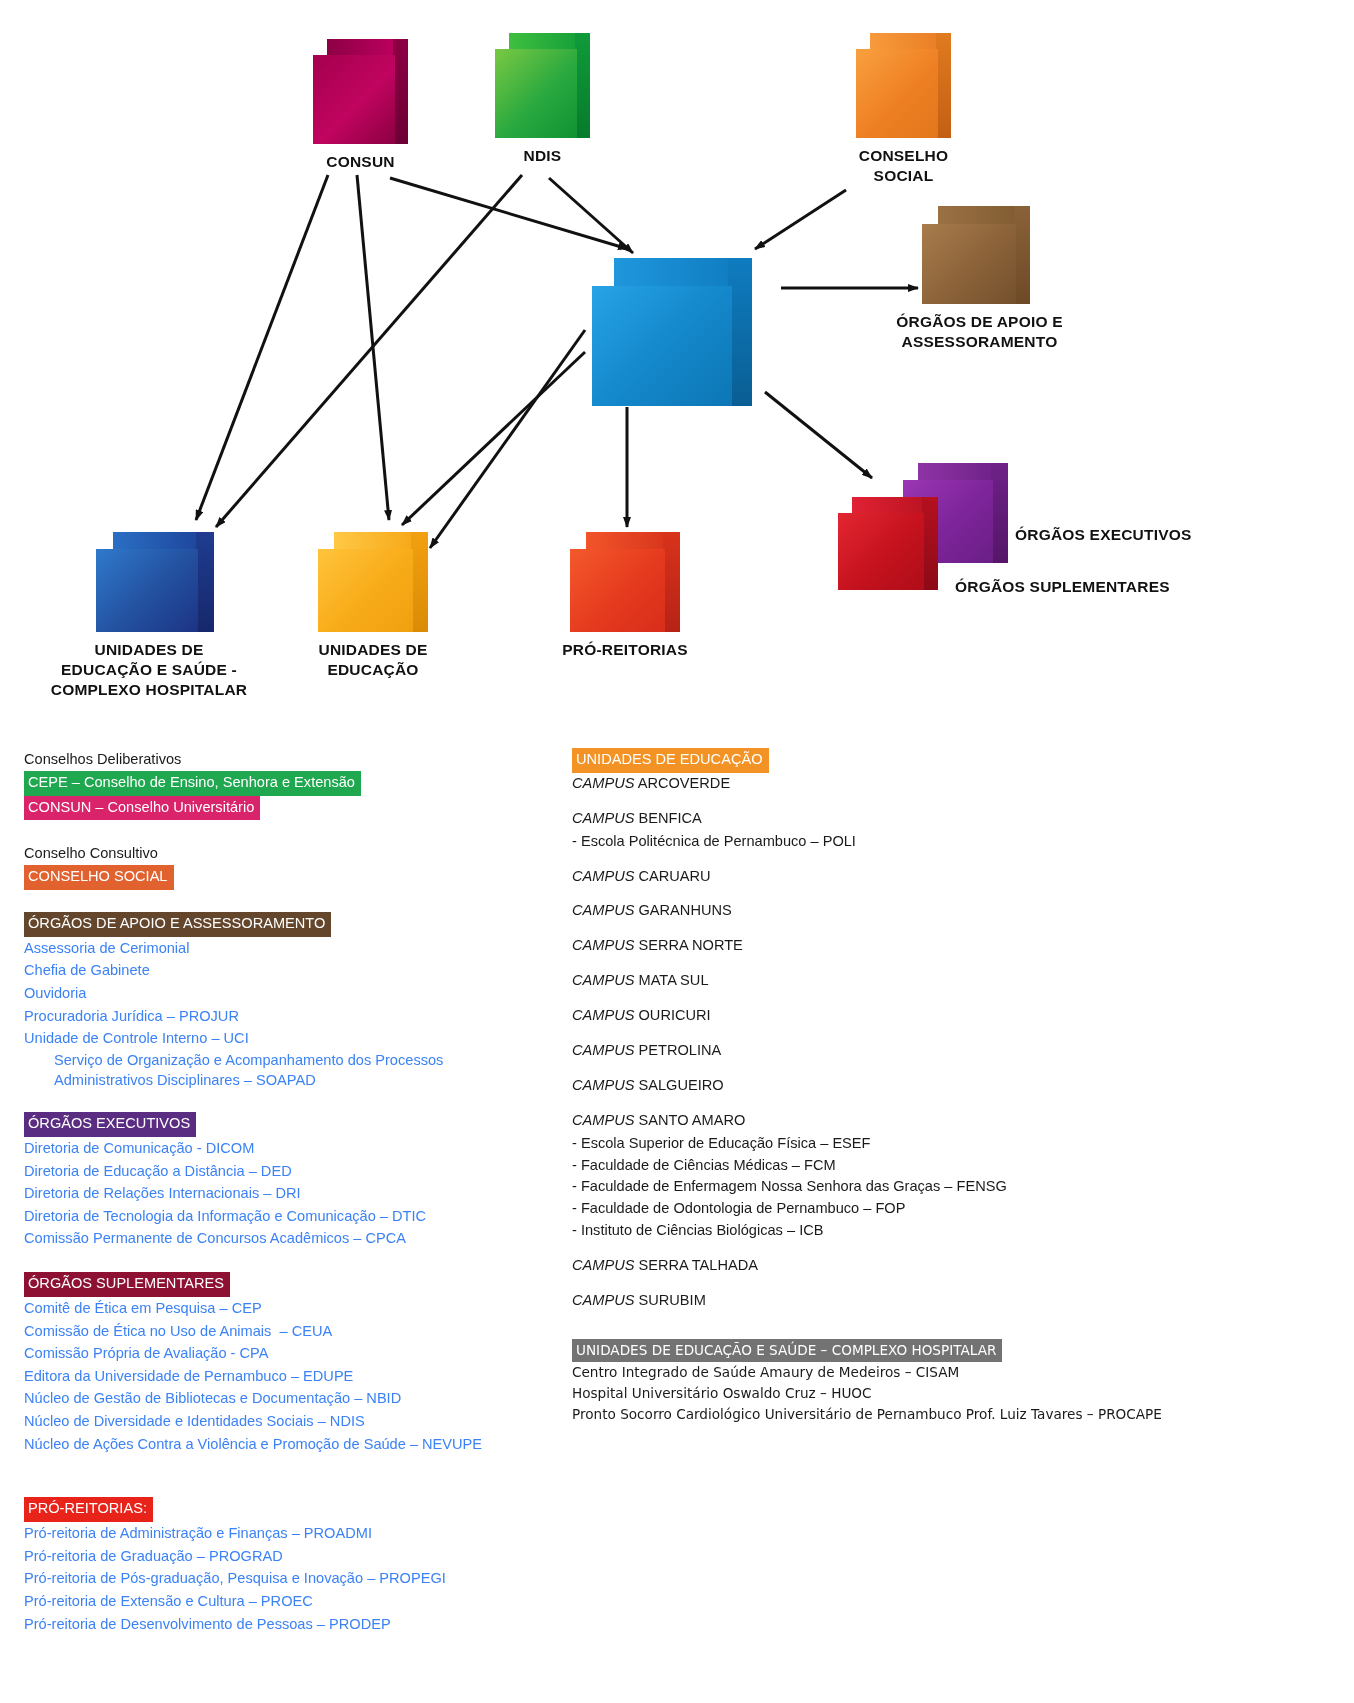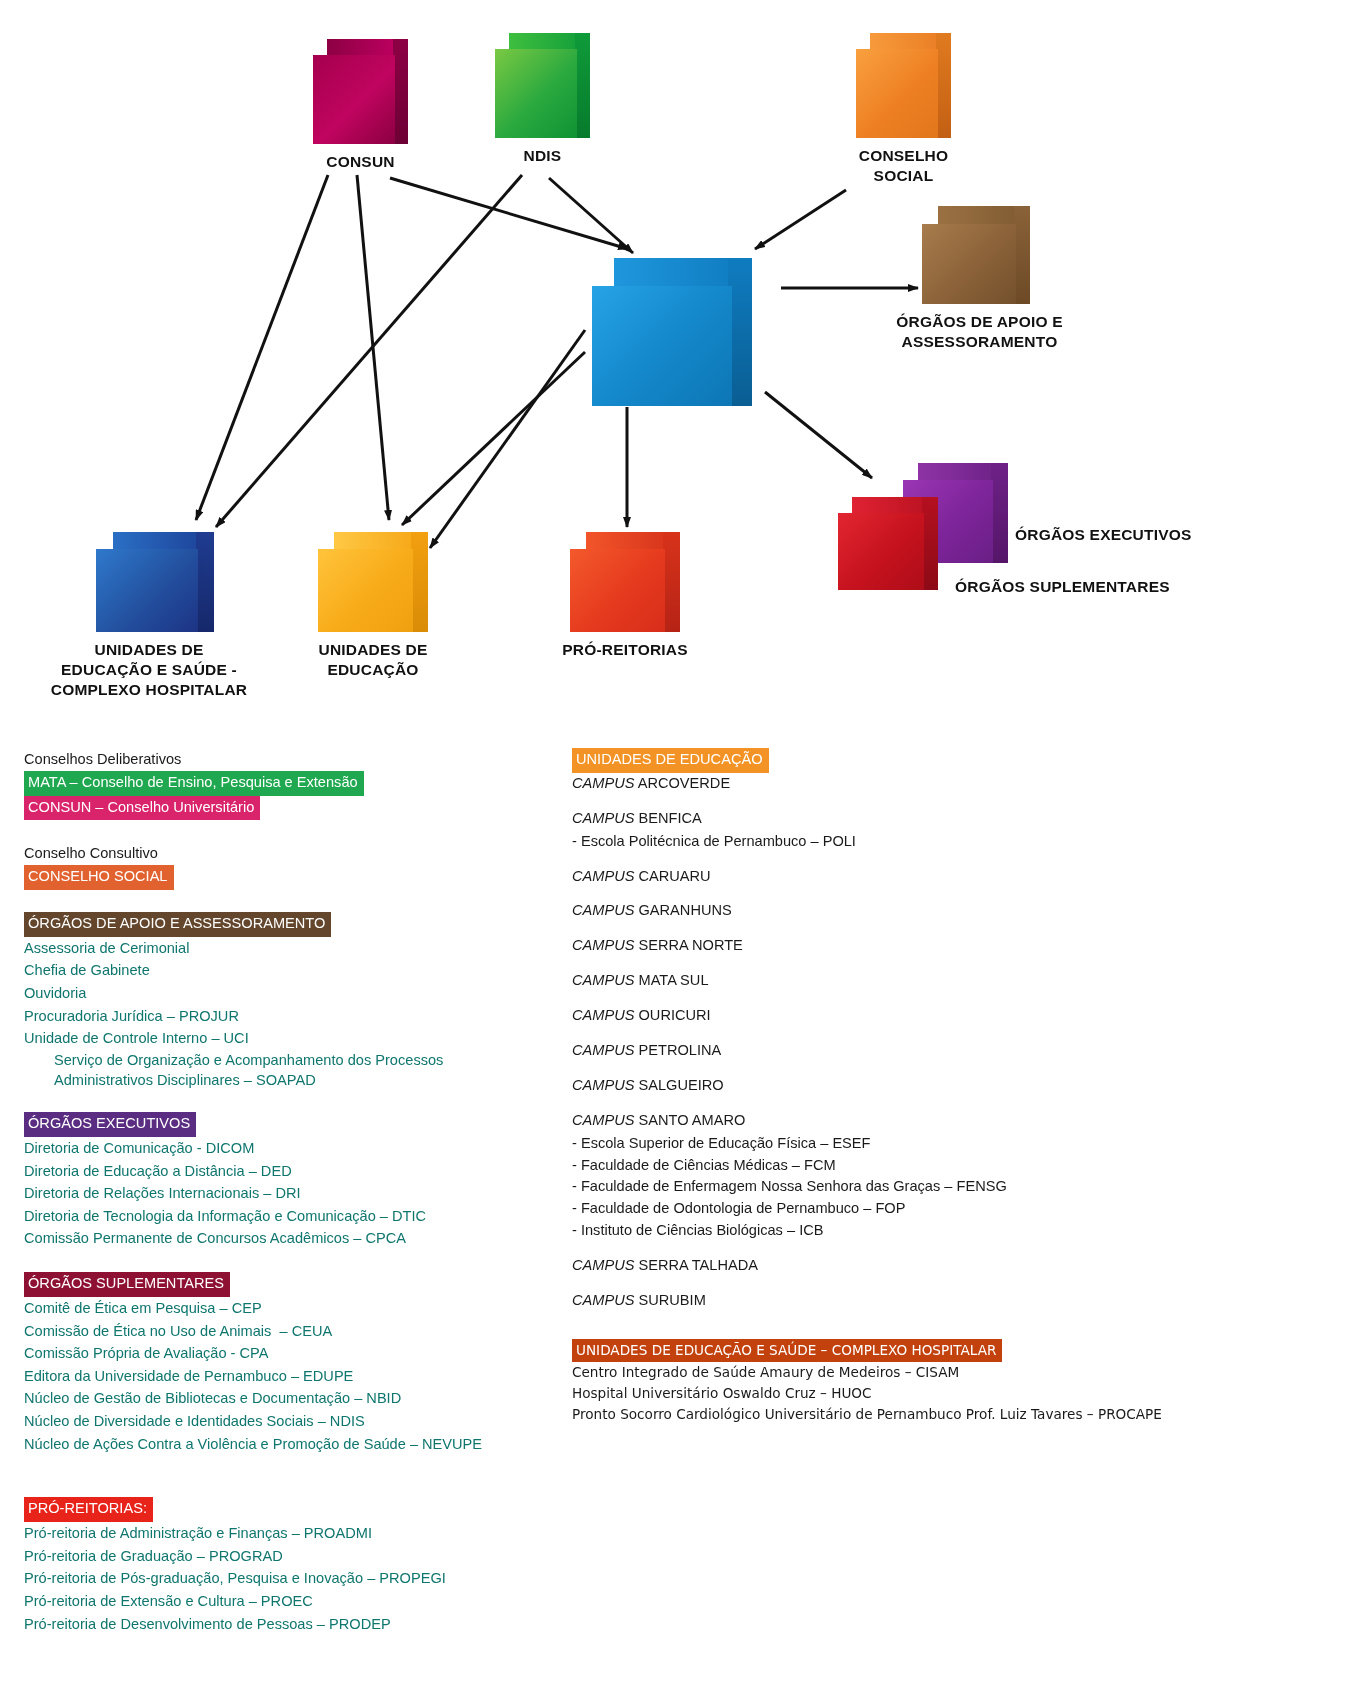--- a/index.html
+++ b/index.html
@@ -81,21 +81,21 @@
     display: inline-block;
     font-size: 14.6px;
     line-height: 1.5;
     color: #ffffff;
     padding: 1px 6px 2px 4px;
     white-space: nowrap;
   }
   .item {
     font-size: 14.6px;
     line-height: 1.55;
-    color: #0f766e;
+    color: #3b82f6;
     white-space: pre-wrap;
   }
   .item.tight { line-height: 1.38; margin-left: 30px; }
   .gap-sm { height: 14px; }
   .gap-md { height: 22px; }
   .gap-lg { height: 30px; }
 
   .campus-line {
     font-size: 14.6px;
     line-height: 1.5;
@@ -247,21 +247,21 @@
   </div>
 
 </div>
 
 <div id="legend">
 
   <div class="legend-col" id="col-left">
 
     <div class="group">
       <div class="plain-head">Conselhos Deliberativos</div>
-      <div><span class="tag" style="background:#1fa84f;">MATA – Conselho de Ensino, Pesquisa e Extensão</span></div>
+      <div><span class="tag" style="background:#1fa84f;">CEPE – Conselho de Ensino, Senhora e Extensão</span></div>
       <div><span class="tag" style="background:#d9236b;">CONSUN – Conselho Universitário</span></div>
     </div>
 
     <div class="gap-md"></div>
 
     <div class="group">
       <div class="plain-head">Conselho Consultivo</div>
       <div><span class="tag" style="background:#e2622f;">CONSELHO SOCIAL</span></div>
     </div>
 
@@ -387,20 +387,20 @@
 
       <div class="campus-line">
         <span class="cw">CAMPUS</span>
         <span>SURUBIM</span>
       </div>
     </div>
 
     <div class="gap-sm"></div>
 
     <div class="group">
-      <div><span class="tag hosp-tag" style="background:#c2410c;">UNIDADES DE EDUCAÇÃO E SAÚDE – COMPLEXO HOSPITALAR</span></div>
+      <div><span class="tag hosp-tag" style="background:#737373;">UNIDADES DE EDUCAÇÃO E SAÚDE – COMPLEXO HOSPITALAR</span></div>
       <div class="hosp-item">Centro Integrado de Saúde Amaury de Medeiros – CISAM</div>
       <div class="hosp-item">Hospital Universitário Oswaldo Cruz – HUOC</div>
       <div class="hosp-item">Pronto Socorro Cardiológico Universitário de Pernambuco Prof. Luiz Tavares – PROCAPE</div>
     </div>
 
   </div>
 </div>
 
 </body></html>

